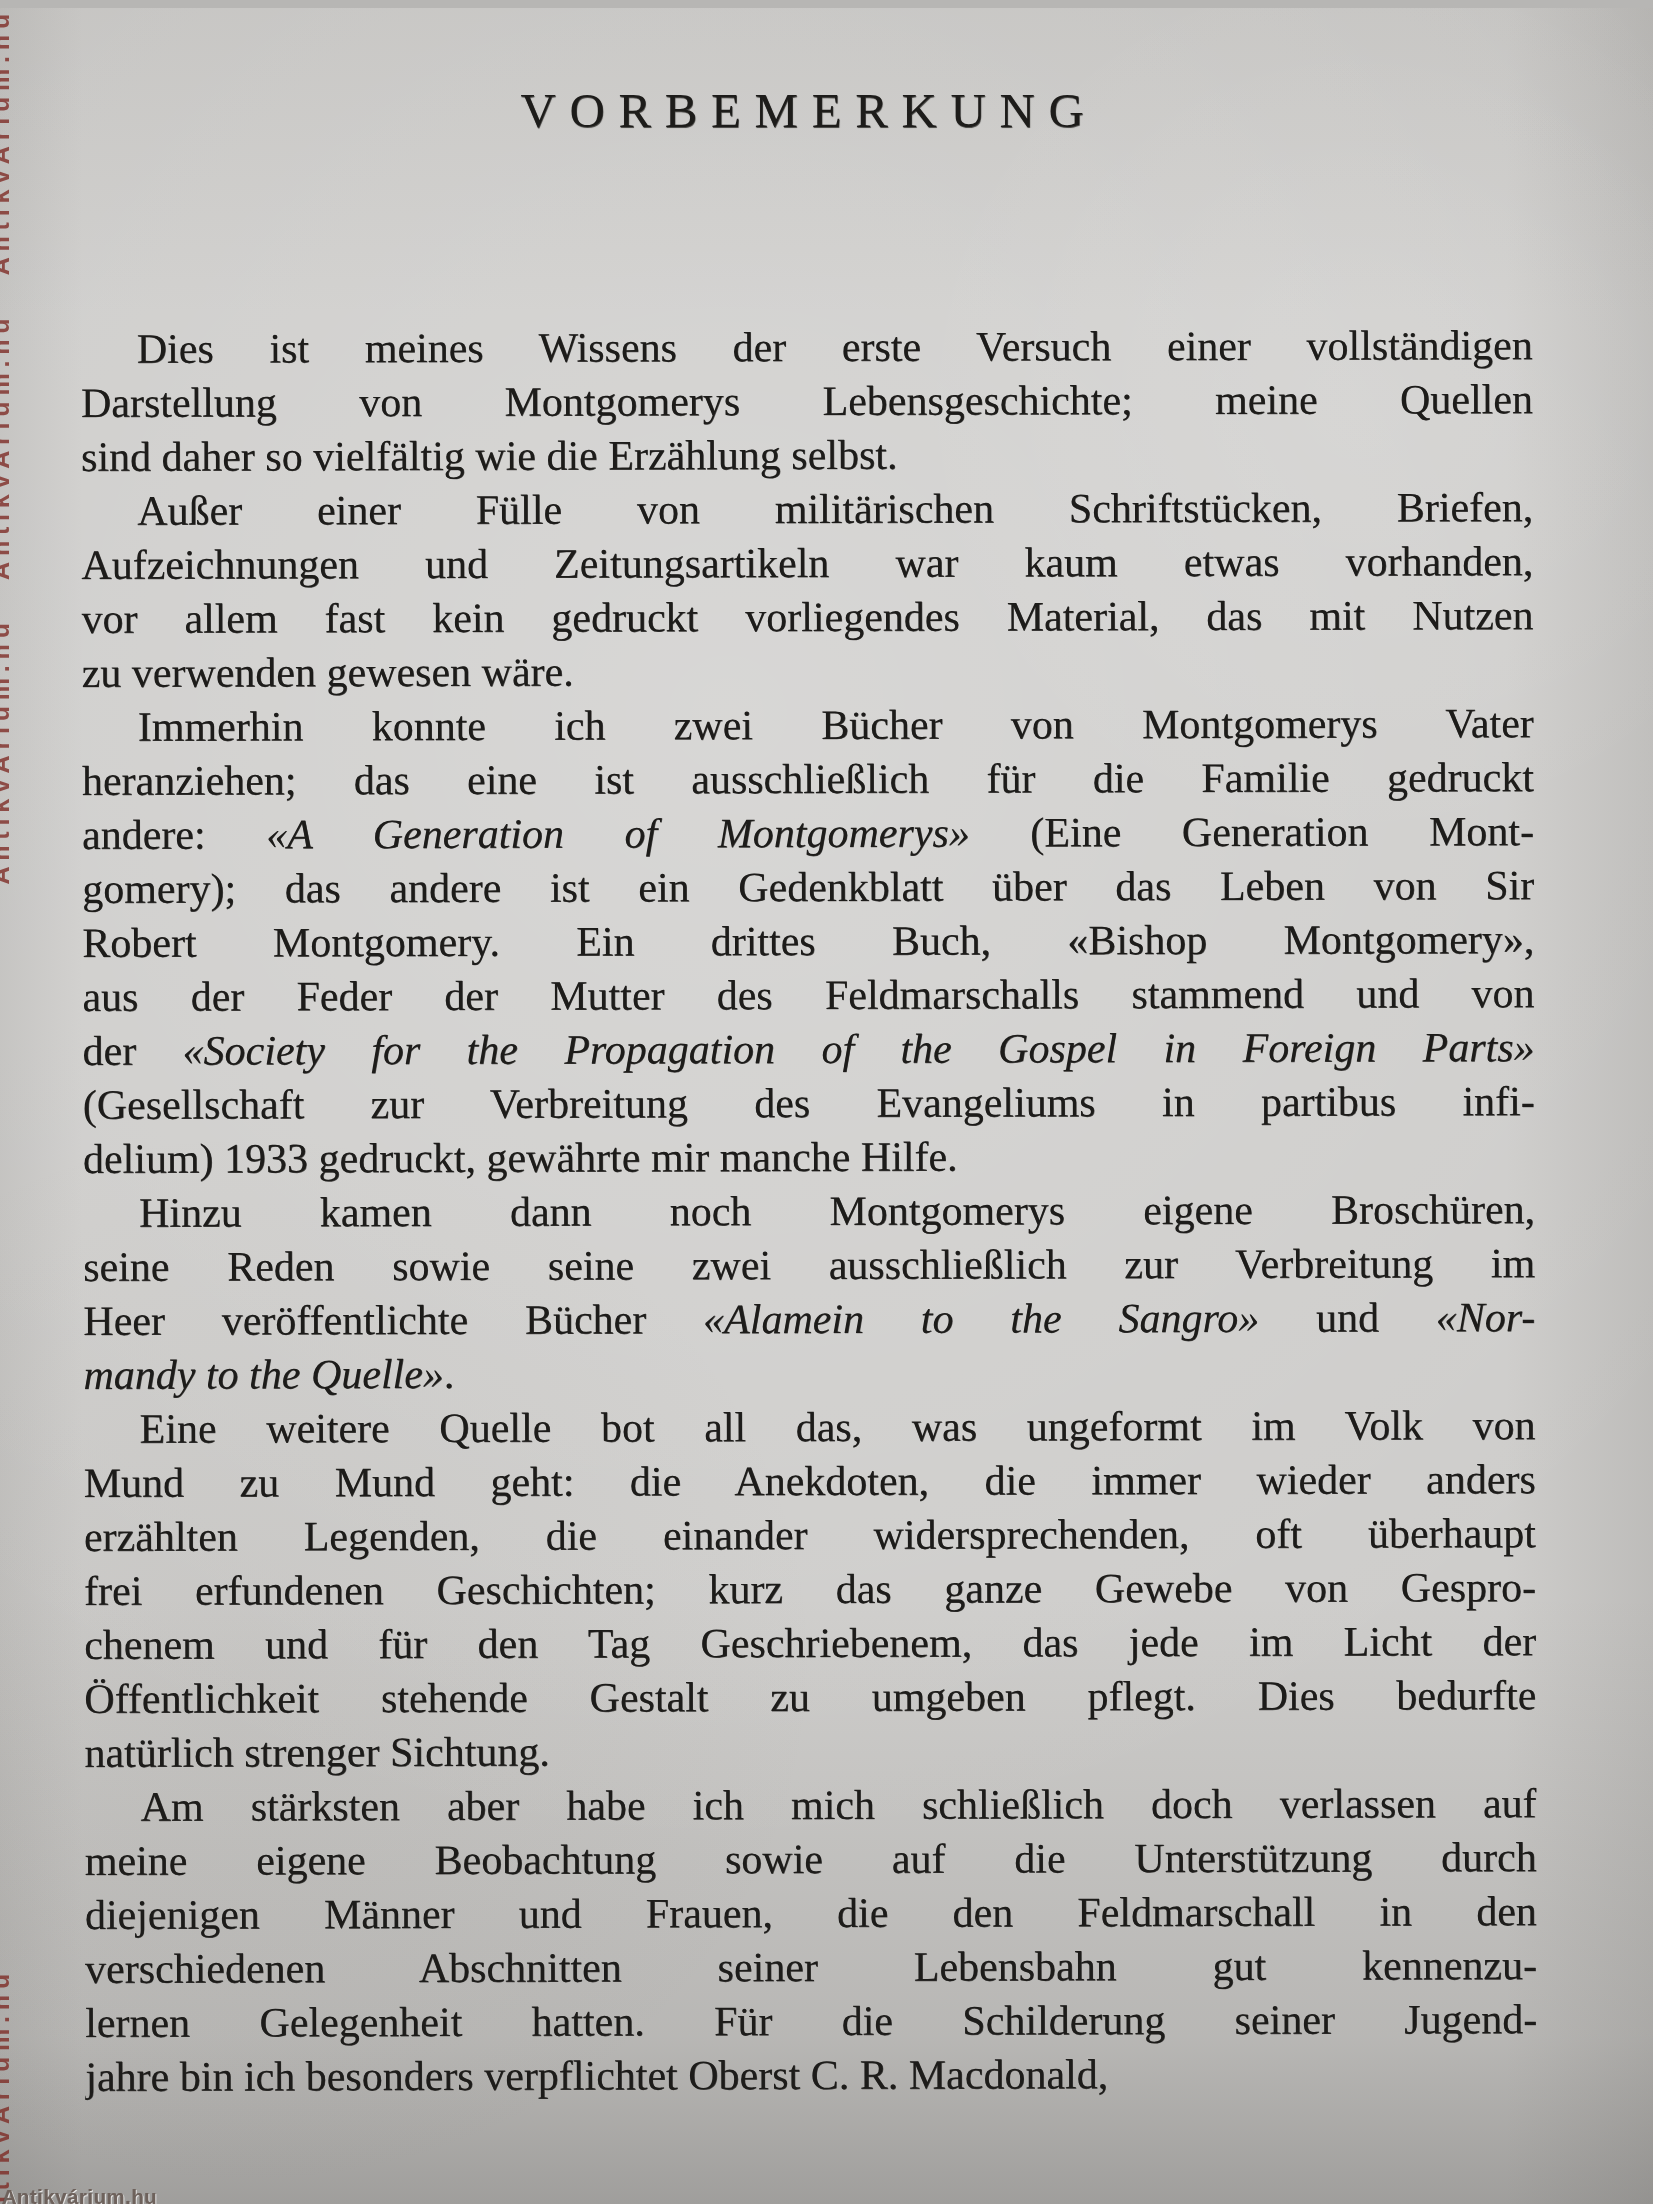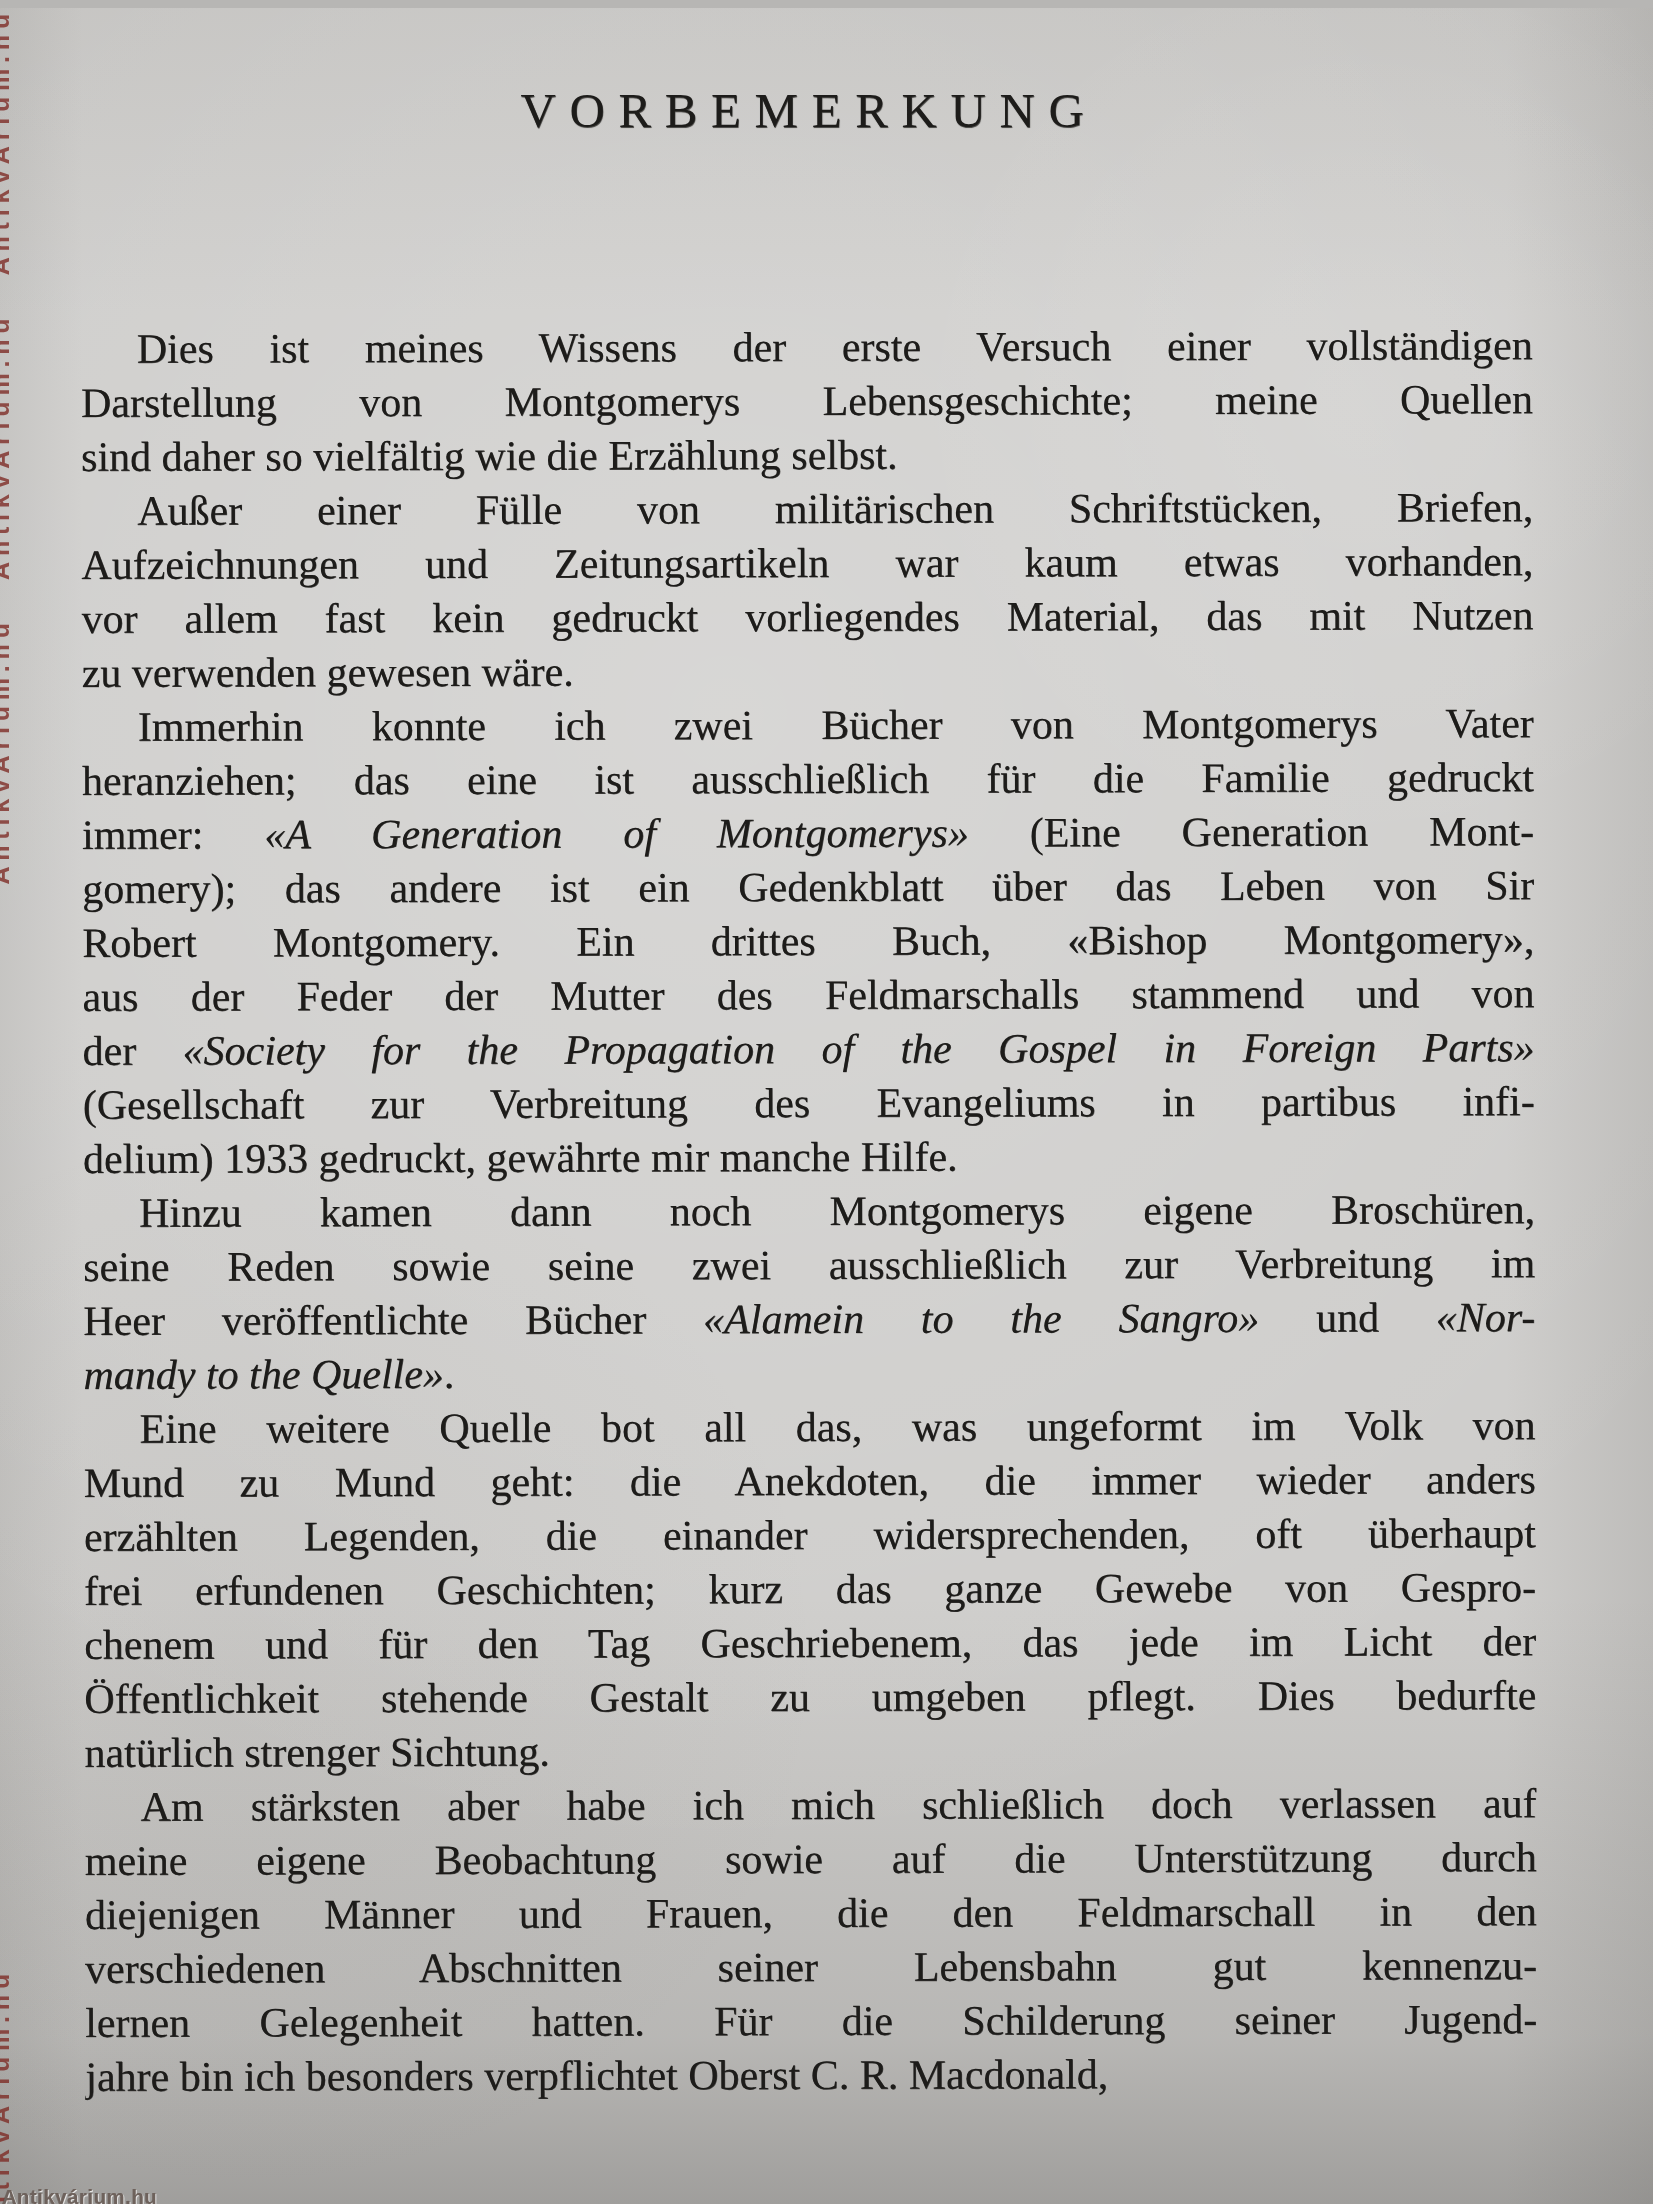--- a/index.html
+++ b/index.html
@@ -98,21 +98,21 @@
       </div>
       <div>
         <div class="line indent"><span>Außer einer Fülle von militärischen Schriftstücken, Briefen,</span></div>
         <div class="line"><span>Aufzeichnungen und Zeitungsartikeln war kaum etwas vorhanden,</span></div>
         <div class="line"><span>vor allem fast kein gedruckt vorliegendes Material, das mit Nutzen</span></div>
         <div class="line end"><span>zu verwenden gewesen wäre.</span></div>
       </div>
       <div>
         <div class="line indent"><span>Immerhin konnte ich zwei Bücher von Montgomerys Vater</span></div>
         <div class="line"><span>heranziehen; das eine ist ausschließlich für die Familie gedruckt</span></div>
-        <div class="line"><span>immer: </span><span class="it">«A Generation of Montgomerys»</span><span> (Eine Generation Mont-</span></div>
+        <div class="line"><span>andere: </span><span class="it">«A Generation of Montgomerys»</span><span> (Eine Generation Mont-</span></div>
         <div class="line"><span>gomery); das andere ist ein Gedenkblatt über das Leben von Sir</span></div>
         <div class="line"><span>Robert Montgomery. Ein drittes Buch, «Bishop Montgomery»,</span></div>
         <div class="line"><span>aus der Feder der Mutter des Feldmarschalls stammend und von</span></div>
         <div class="line"><span>der </span><span class="it">«Society for the Propagation of the Gospel in Foreign Parts»</span></div>
         <div class="line"><span>(Gesellschaft zur Verbreitung des Evangeliums in partibus infi-</span></div>
         <div class="line end"><span>delium) 1933 gedruckt, gewährte mir manche Hilfe.</span></div>
       </div>
       <div>
         <div class="line indent"><span>Hinzu kamen dann noch Montgomerys eigene Broschüren,</span></div>
         <div class="line"><span>seine Reden sowie seine zwei ausschließlich zur Verbreitung im</span></div>

